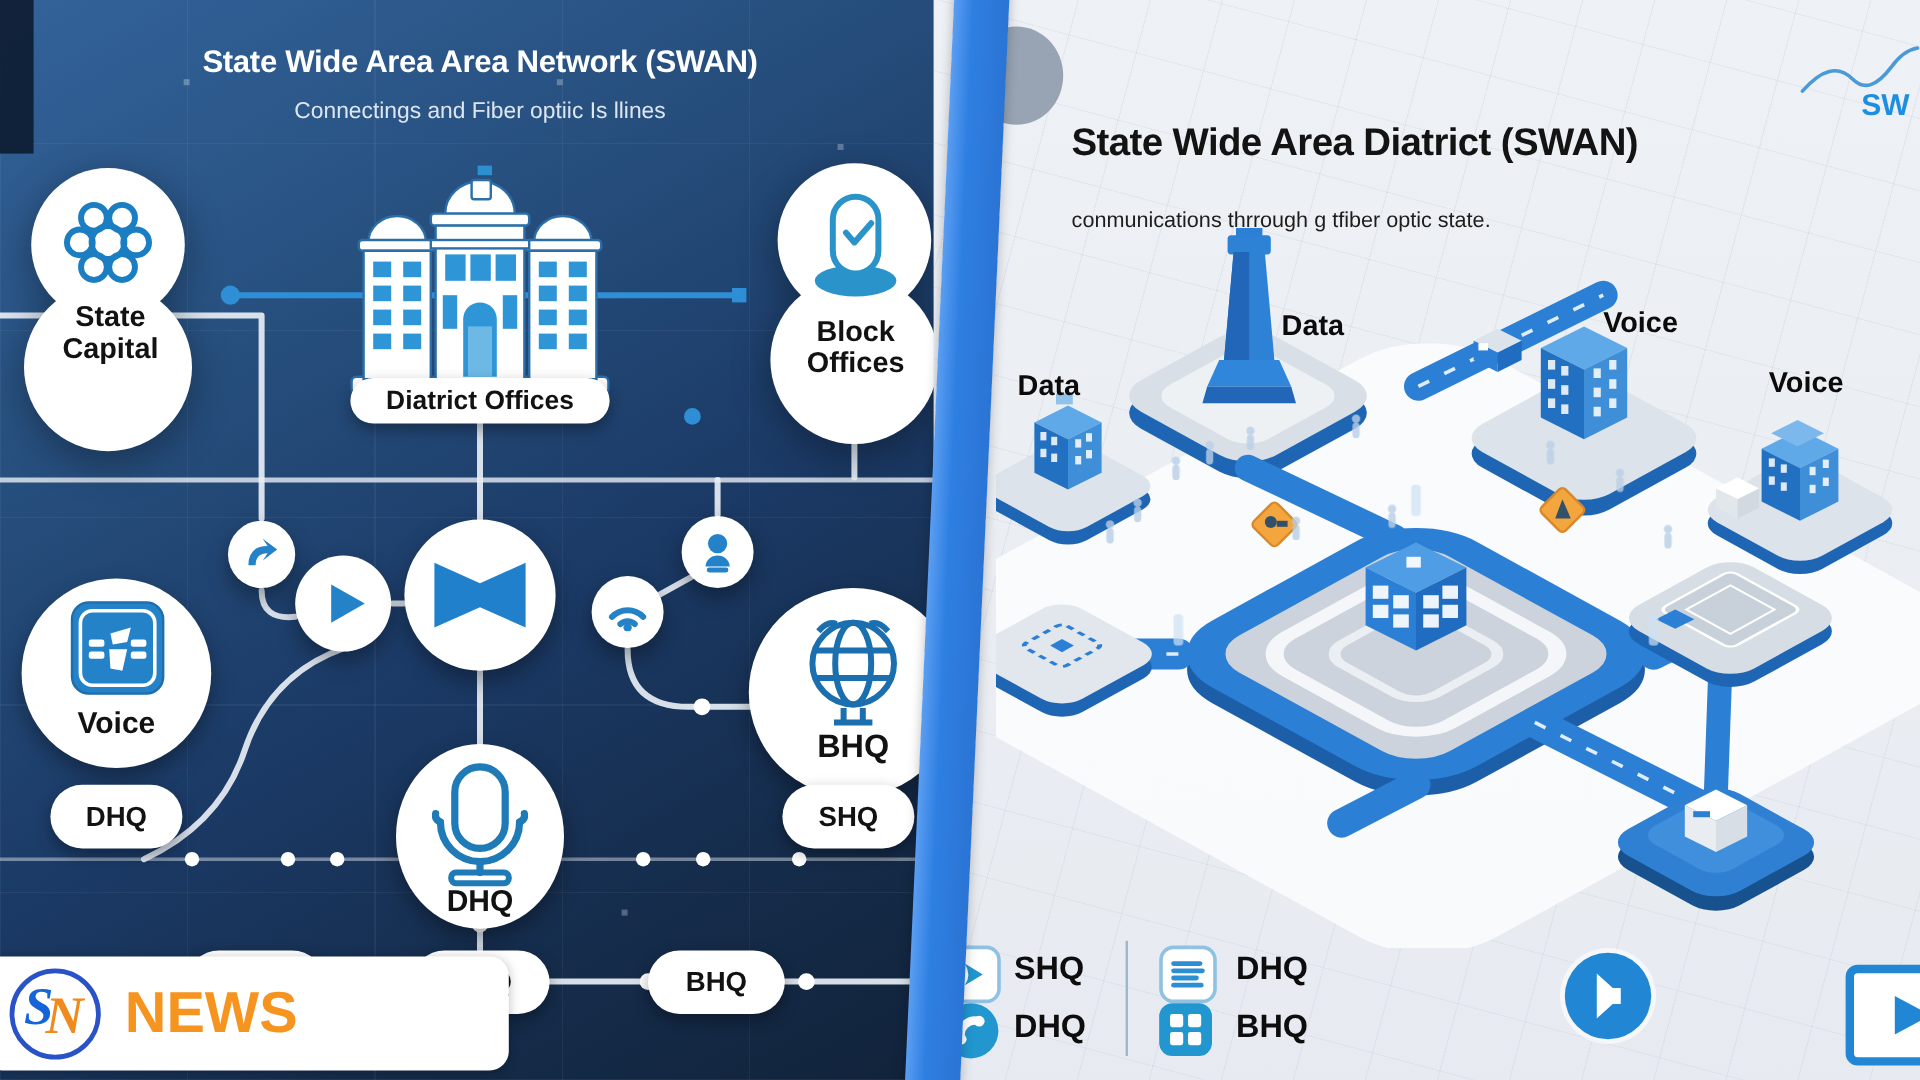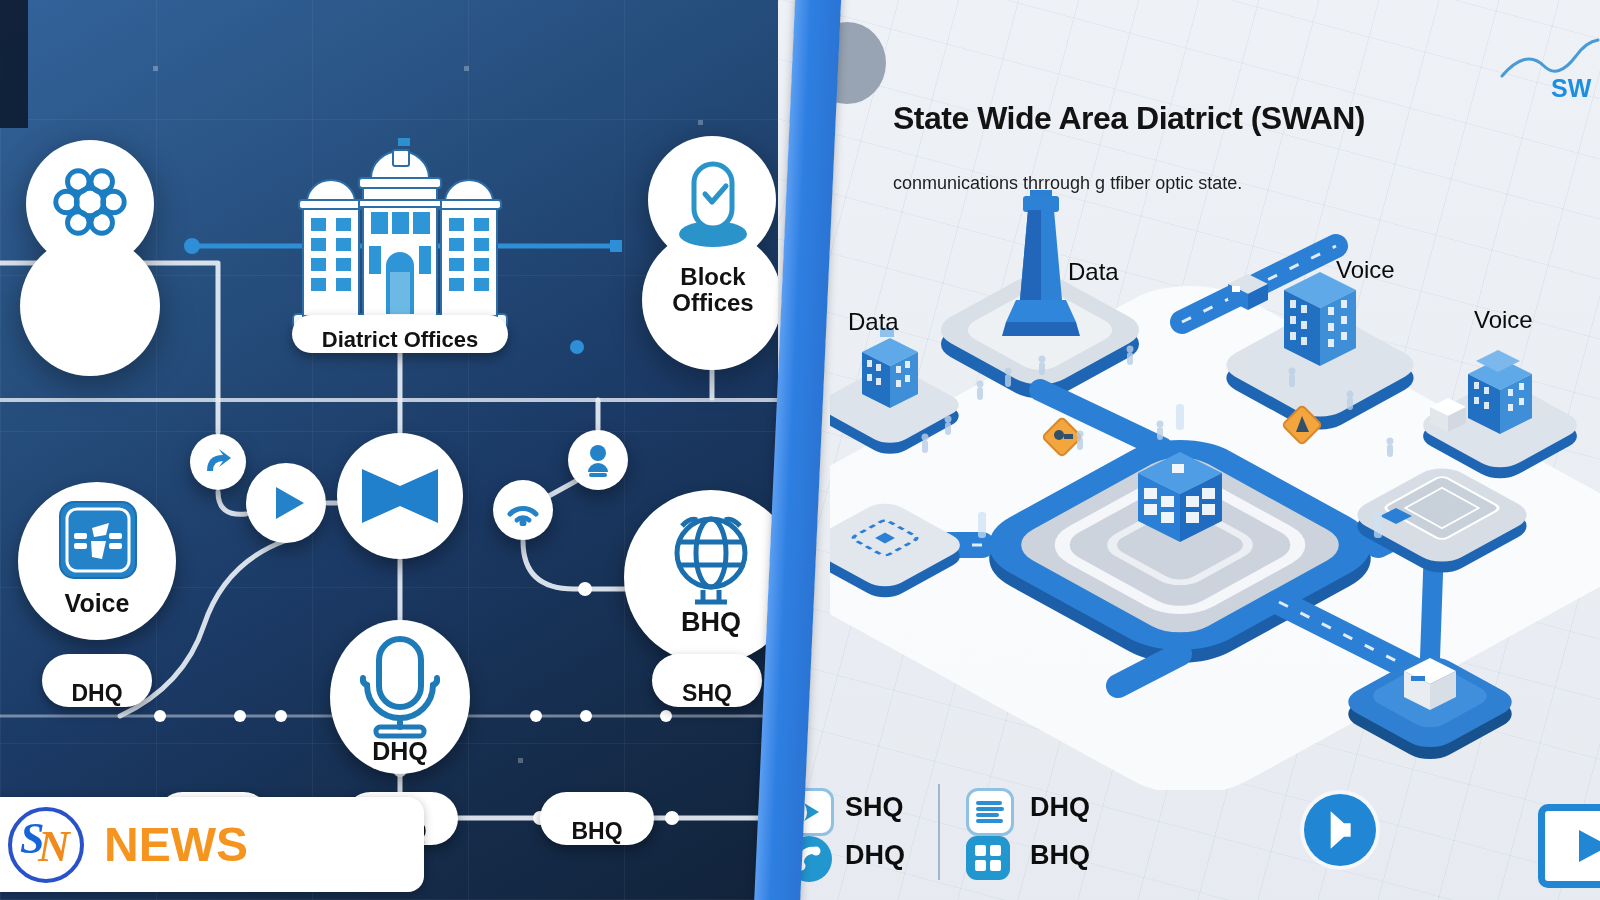--- a/index.html
+++ b/index.html
@@ -15,38 +15,38 @@
       linear-gradient(150deg,#33639b 0%,#27507f 28%,#1b3a66 55%,#152c4b 78%,#112238 100%);}
   .corner-dark{left:0;top:0;width:28px;height:128px;background:#0d1c30;opacity:.9;}
   .lp-title{left:70px;top:36px;width:660px;text-align:center;color:#fff;font-size:26px;
             font-weight:700;letter-spacing:-.3px;}
   .lp-sub{left:70px;top:82px;width:660px;text-align:center;color:#dce6f2;font-size:19px;font-weight:400;}
 
   .blob{filter:drop-shadow(0 8px 16px rgba(0,0,0,.35));}
   .blob .c{position:absolute;background:#fff;border-radius:50%;}
   .circle-node{background:#fff;border-radius:50%;box-shadow:0 8px 18px rgba(0,0,0,.35);}
   .node-label{position:absolute;width:100%;text-align:center;color:#121212;font-weight:700;line-height:1.08;}
-  .pill{background:#fff;border-radius:28px;display:flex;align-items:flex-end;justify-content:center;
+  .pill{background:#fff;border-radius:28px;display:flex;align-items:center;justify-content:center;
         color:#121212;font-weight:700;font-size:23px;box-shadow:0 5px 12px rgba(0,0,0,.35);}
 
   
   .divider{left:796px;top:-20px;width:46px;height:945px;z-index:30;
     background:linear-gradient(90deg,#5b9ef2 0%,#2e7fe2 35%,#2a74d4 100%);
     transform:skewX(-2.6deg);transform-origin:top left;box-shadow:0 0 10px rgba(0,0,0,.25);}
 
   
   .right-panel{left:778px;top:0;width:822px;height:900px;
     background:
       repeating-linear-gradient(105deg, rgba(140,160,190,.12) 0 1px, transparent 1px 58px),
       repeating-linear-gradient(15deg, rgba(140,160,190,.10) 0 1px, transparent 1px 58px),
       linear-gradient(180deg,#eef1f5,#e7ebf1);}
   .gray-blob{left:808px;top:22px;width:78px;height:82px;border-radius:50%;background:#98a4b3;z-index:2;}
   .rp-title{left:893px;top:100px;width:600px;color:#131313;font-size:32px;font-weight:800;letter-spacing:-.5px;z-index:3;}
   .rp-sub{left:893px;top:147px;width:590px;color:#1d1d1d;font-size:18px;line-height:1.35;z-index:3;}
-  .map-label{position:absolute;color:#0b0b0b;font-size:24px;font-weight:400;z-index:4;}
+  .map-label{position:absolute;color:#0b0b0b;font-size:24px;font-weight:700;z-index:4;}
   .corner-text{left:1551px;top:74px;color:#1e8fe0;font-size:25px;font-weight:800;z-index:4;}
 
   
   .legend-label{position:absolute;color:#0d0d0d;font-size:27px;font-weight:800;z-index:5;}
   .lg-icon{position:absolute;z-index:5;}
   .icon-sq-white{width:42px;height:42px;border-radius:12px;background:#fff;border:3px solid #8fc1e3;
                  display:flex;align-items:center;justify-content:center;}
   .icon-sq-blue{width:44px;height:44px;border-radius:11px;background:#2196cf;
                 display:flex;align-items:center;justify-content:center;}
   .icon-circle-blue{width:46px;height:46px;border-radius:50%;background:#2196cf;
@@ -73,20 +73,22 @@
   .logo-w2{font-size:48px;font-weight:800;color:#f5941f;margin-left:24px;}
 </style>
 </head>
 <body>
 
 <div class="stage">
 
   <div class="abs left-panel">
     <div class="abs corner-dark"></div>
 
+    <div class="abs lp-title">State Wide Area Area Network (SWAN)</div>
+    <div class="abs lp-sub">Connectings and Fiber optiic Is llines</div>
 
     <svg class="abs" style="left:0;top:0;width:832px;height:900px;" viewBox="0 0 832 900">
       <g stroke="#e8eef5" stroke-width="5" fill="none" stroke-linecap="round" stroke-linejoin="round" opacity="0.92">
         <path d="M0 263 H218 V432"></path>
         <path d="M218 492 Q218 517 246 514"></path>
         <path d="M327 503 H337"></path>
         <path d="M400 352 V432"></path>
         <path d="M400 560 V622"></path>
         <path d="M400 762 V795"></path>
         <path d="M598 400 V429"></path>
@@ -134,20 +136,24 @@
         <g stroke="#1b7ec2" stroke-width="5" fill="none">
           <circle cx="45" cy="45" r="14"></circle>
             <circle cx="69" cy="45" r="11"></circle>
             <circle cx="57" cy="66" r="11"></circle>
           <circle cx="33" cy="66" r="11"></circle>
             <circle cx="21" cy="45" r="11"></circle>
             <circle cx="33" cy="24" r="11"></circle>
             <circle cx="57" cy="24" r="11"></circle>
         </g>
       </svg>
+      <div class="node-label" style="top:112px;font-size:24px;">
+        <span>State</span><br>
+        <span>Capital</span>
+      </div>
     </div>
 
     <svg class="abs" style="left:285px;top:126px;width:230px;height:212px;z-index:2;" viewBox="0 0 230 212">
       <g stroke="#2b6ea8" stroke-width="2">
         <rect x="8" y="188" width="214" height="14" rx="4" fill="#fff"></rect>
 
         <path d="M22 76 a24 22 0 0 1 48 0 Z" fill="#fff"></path>
         <rect x="14" y="74" width="64" height="9" rx="3" fill="#fff"></rect>
         <rect x="18" y="83" width="56" height="107" fill="#fff"></rect>
 

